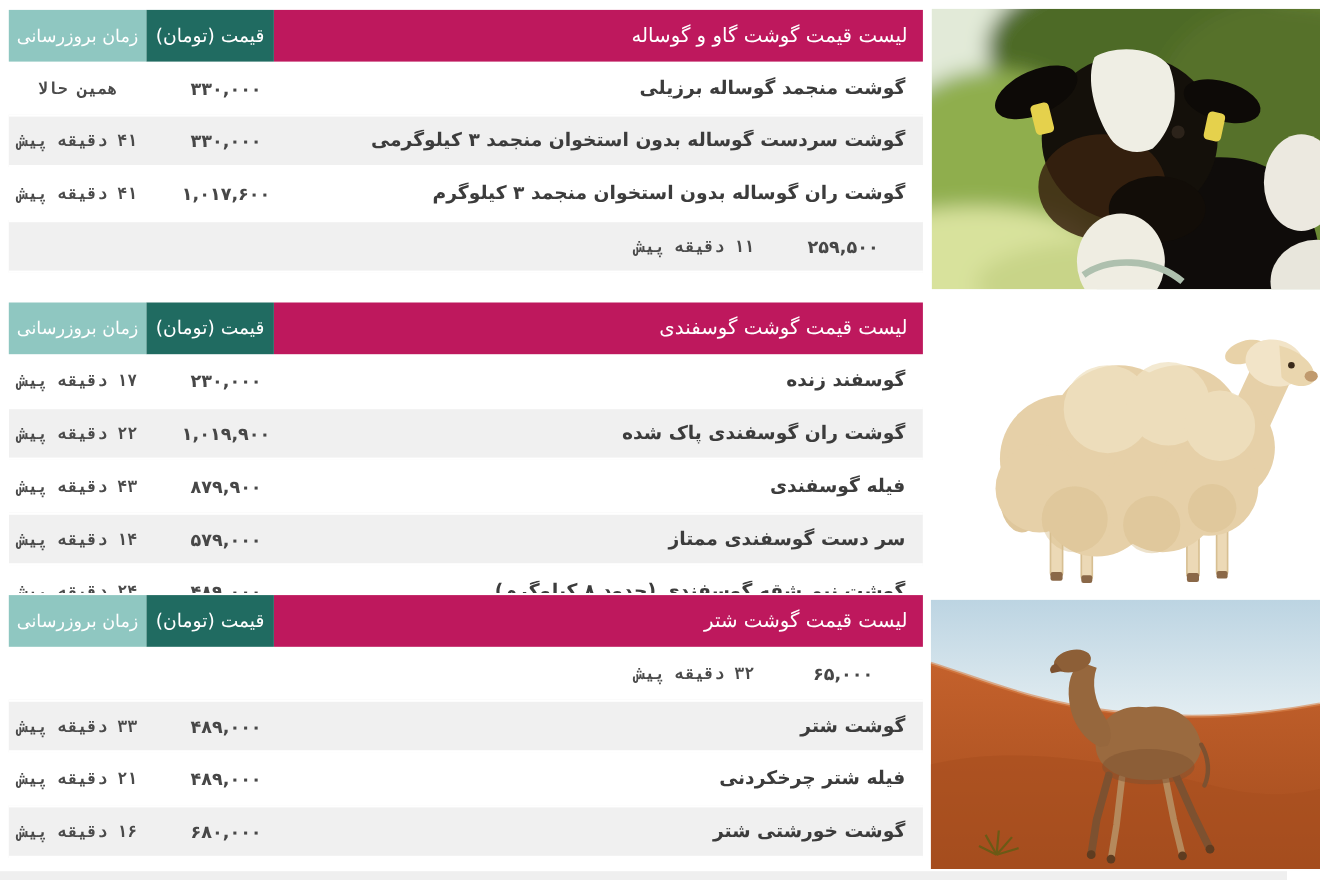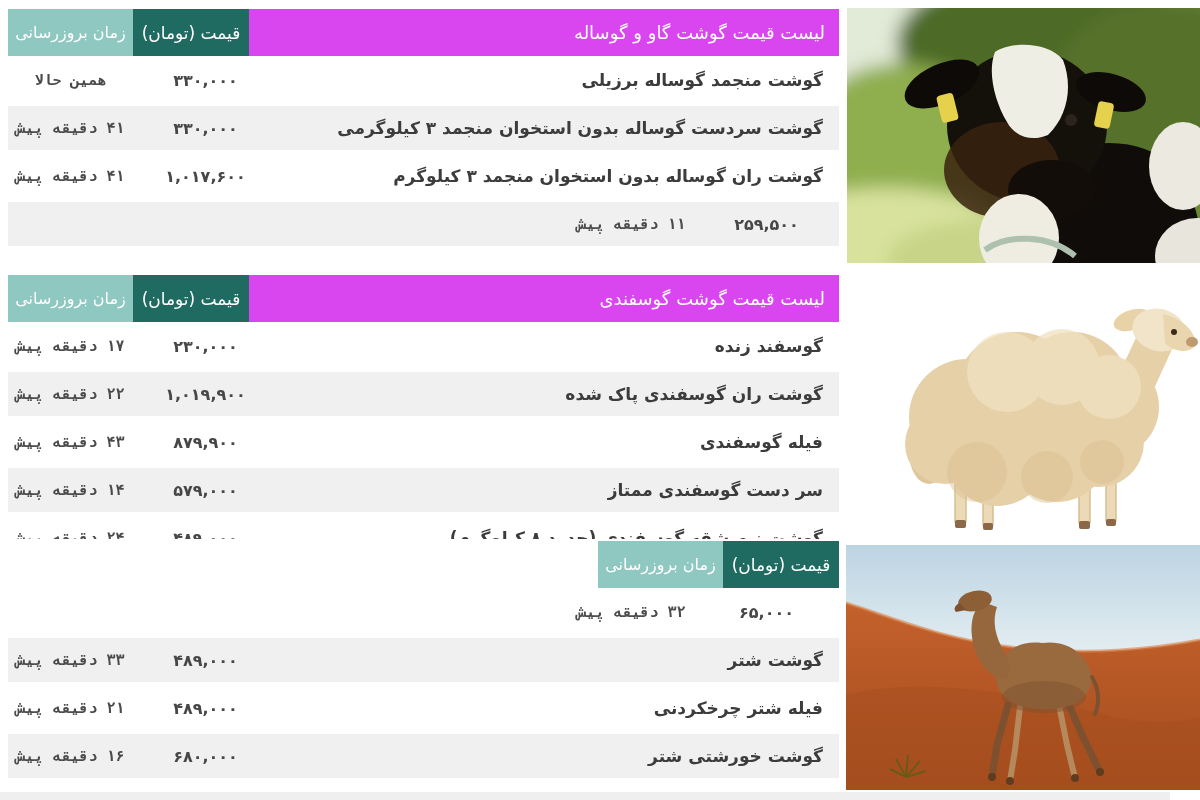--- a/index.html
+++ b/index.html
@@ -11,21 +11,21 @@
   }
   .tables { position:absolute; top:9px; right:361px; left:8px; height:780px; }
   .section { position:absolute; right:0; left:0; }
   .sec-0 { top:0; }
   .sec-1 { top:266px; }
   .sec-2 { top:532px; }
 
   .thead { display:flex; height:47px; }
   .th { display:flex; align-items:center; color:#ffffff; font-weight:normal; }
   .th-title {
-    flex:1; background:#d946ef; font-size:18px;
+    flex:1; background:#be185d; font-size:18px;
     padding:10px 14px; justify-content:flex-start;
   }
   .th-price {
     width:116px; background:#206B61; font-size:17px;
     justify-content:center;
     text-align:right;
   }
   .th-time {
     width:125px; background:#8FC7C1; font-size:16px;
     justify-content:center;
@@ -137,20 +137,21 @@
           <div class="row">
             <div class="cell-name">گوشت نیم شقه گوسفندی (حدود ۸ کیلوگرم)</div>
             <div class="cell-price">۴۸۹,۰۰۰</div>
             <div class="cell-time">۲۴ دقیقه پیش</div>
           </div>
         </div>
     </section>
 
     <section class="section sec-2">
       <div class="thead">
+        <div class="th th-title">لیست قیمت گوشت شتر</div>
         <div class="th th-price">قیمت (تومان)</div>
         <div class="th th-time">زمان بروزرسانی</div>
       </div>
       <div class="rows">
 
           <div class="row">
             <div class="cell-price">۶۵,۰۰۰</div>
             <div class="cell-time">۳۲ دقیقه پیش</div>
           </div>
 

